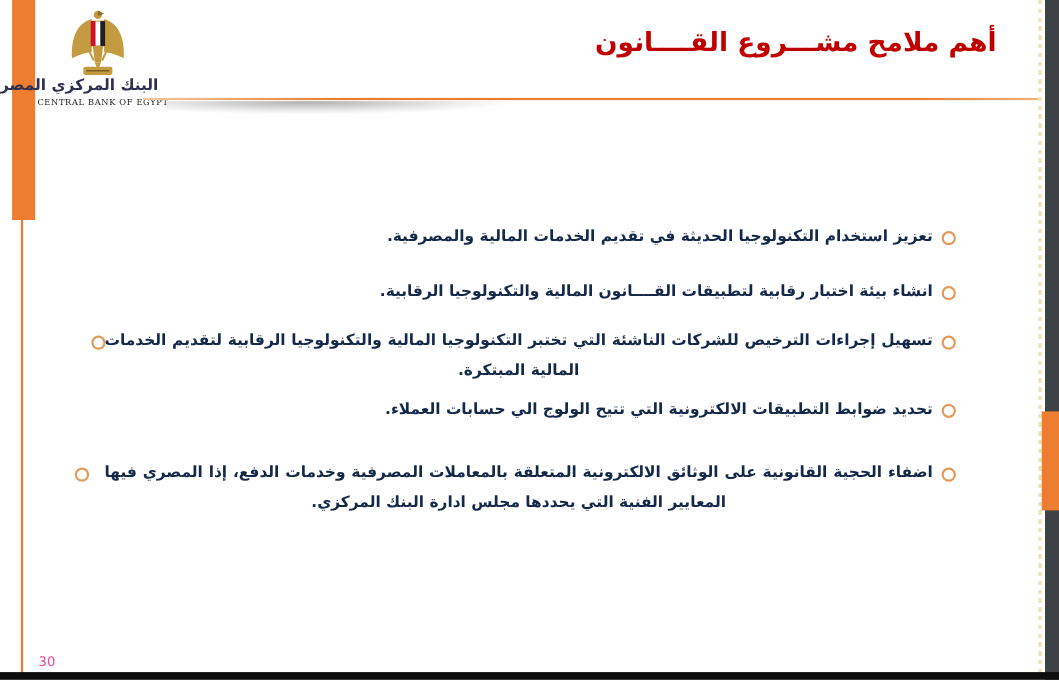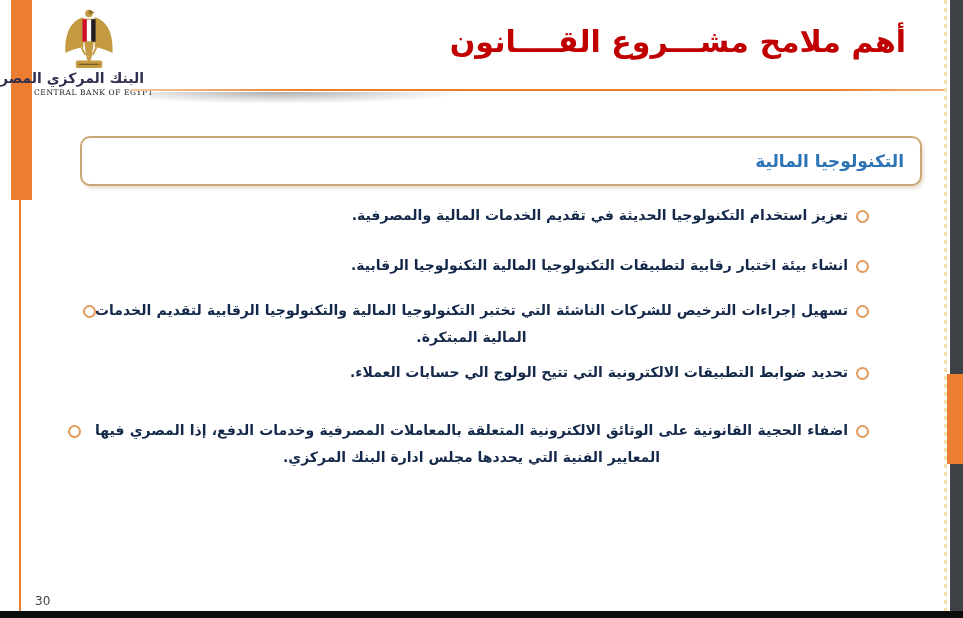--- a/index.html
+++ b/index.html
@@ -28,21 +28,21 @@
   
   .logo{position:absolute;left:34px;top:6px;width:110px;height:100px;text-align:center;}
   .logo svg{display:block;margin:0 auto;}
   .logo-ar{font-weight:bold;font-size:14px;line-height:16px;color:#2f3050;
            direction:rtl;white-space:nowrap;}
   .logo-en{font-family:"DejaVu Serif",serif;font-size:7.5px;letter-spacing:.6px;
            color:#1a1a1a;white-space:nowrap;margin-top:2px;}
 
   
   .title{position:absolute;right:57px;top:24px;direction:rtl;text-align:center;
-         font-size:30px;font-weight:bold;color:var(--title-red,#C00000);
+         font-size:24px;font-weight:bold;color:var(--title-red,#C00000);
          white-space:nowrap;}
   .h-line{position:absolute;left:130px;top:89px;width:814px;height:2px;
           background:linear-gradient(to right,#F3C9A0,#E87E2E 22%,#E87E2E 86%,#F0B27A);}
   .h-shadow{position:absolute;left:150px;top:92px;width:370px;height:14px;
             background:radial-gradient(ellipse 65% 110% at 35% 0%,
                rgba(105,105,105,.55), rgba(160,160,160,.22) 55%, transparent 78%);}
 
   
   .section-box{position:absolute;left:80px;top:136px;width:838px;height:46px;
                border:2px solid var(--box-border,#C9A876);border-radius:10px;
@@ -56,21 +56,21 @@
   .b-text{font-size:14px;line-height:27px;font-weight:bold;
           color:var(--body-navy,#14284A);text-align:right;}
   .bullet-item.wrap .b-text{text-align:justify;text-align-last:center;margin-left:20px;}
   .b-circle,.b-end-circle{position:absolute;width:9px;height:9px;
           border:2px solid var(--bullet-orange,#E39A59);border-radius:50%;
           background:transparent;}
   .b-circle{right:-21px;top:8px;}
   .b-end-circle{top:8px;}
 
   .page-number{position:absolute;left:35px;top:594px;font-size:12px;
-               color:#404040;}
+               color:#ec4899;}
 </style>
 </head>
 <body>
 
 <div id="slide">
 
   <div class="left-bar"></div>
   <div class="left-line"></div>
 
   <div class="logo">
@@ -89,34 +89,31 @@
       <path d="M21,62 h22" stroke="#7A5E1E" stroke-width="1.5"></path>
     </svg>
     <div class="logo-ar">البنك المركزي المصري</div>
     <div class="logo-en">CENTRAL BANK OF EGYPT</div>
   </div>
 
   <div class="title">أهم ملامح مشـــروع القــــانون</div>
   <div class="h-line"></div>
   <div class="h-shadow"></div>
 
-  <div class="section-box">
-    <div class="section-title">التكنولوجيا المالية</div>
-  </div>
 
   <div>
 
     <div class="bullet-item" style="top:202px">
       <span class="b-circle"></span>
       <div class="b-text">تعزيز استخدام التكنولوجيا الحديثة في تقديم الخدمات المالية والمصرفية.</div>
     </div>
 
     <div class="bullet-item" style="top:252px">
       <span class="b-circle"></span>
-      <div class="b-text">انشاء بيئة اختبار رقابية لتطبيقات التكنولوجيا المالية التكنولوجيا الرقابية.</div>
+      <div class="b-text">انشاء بيئة اختبار رقابية لتطبيقات القــــانون المالية والتكنولوجيا الرقابية.</div>
     </div>
 
     <div class="bullet-item wrap" style="top:297px">
       <span class="b-circle"></span>
       <span class="b-end-circle" style="left:8px"></span>
       <div class="b-text">تسهيل إجراءات الترخيص للشركات الناشئة التي تختبر التكنولوجيا المالية والتكنولوجيا الرقابية لتقديم الخدمات المالية المبتكرة.</div>
     </div>
 
     <div class="bullet-item" style="top:359px">
       <span class="b-circle"></span>

